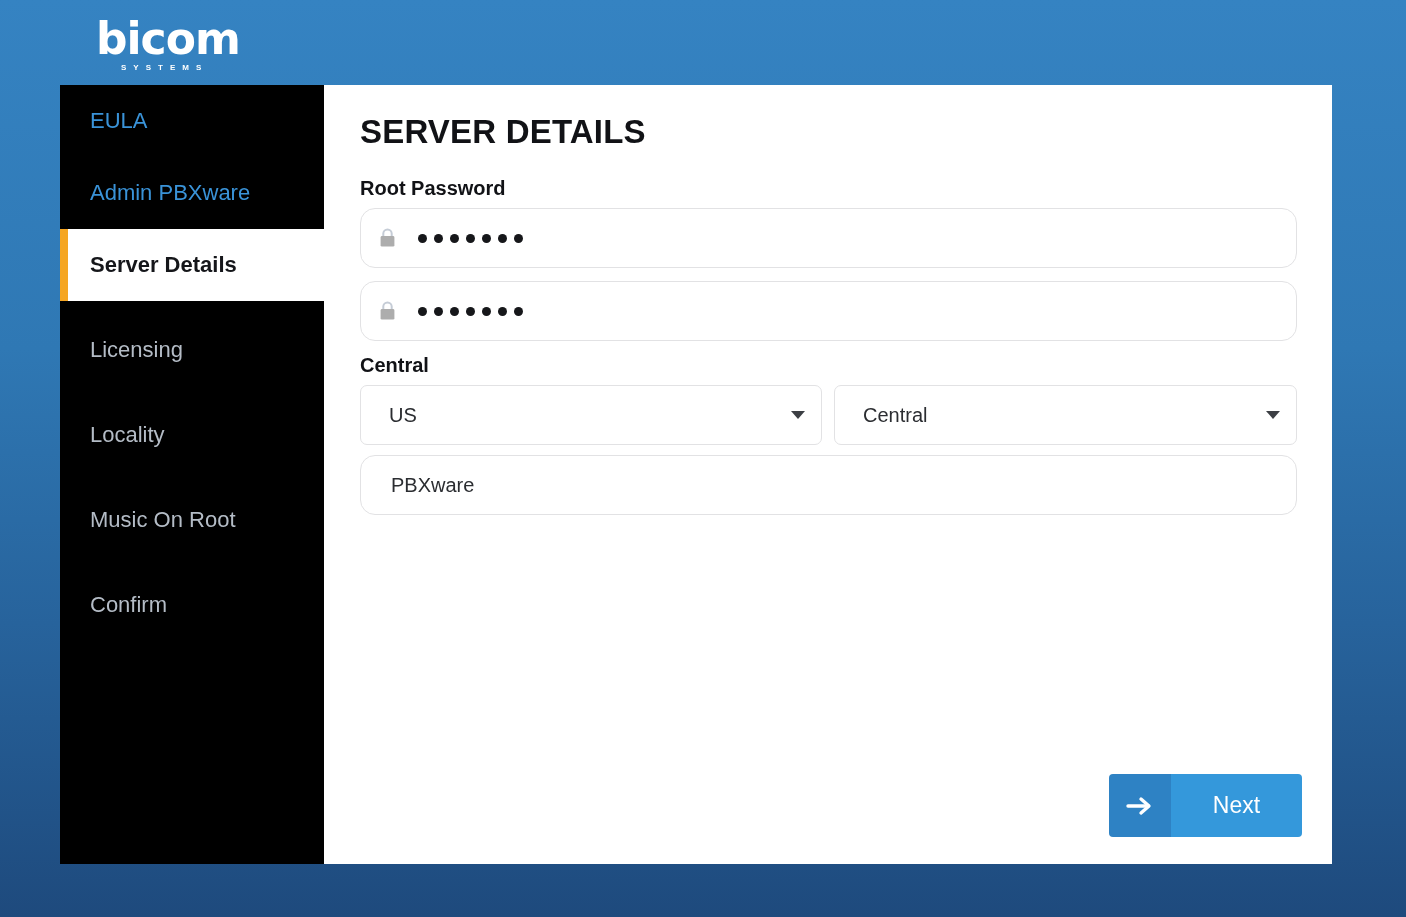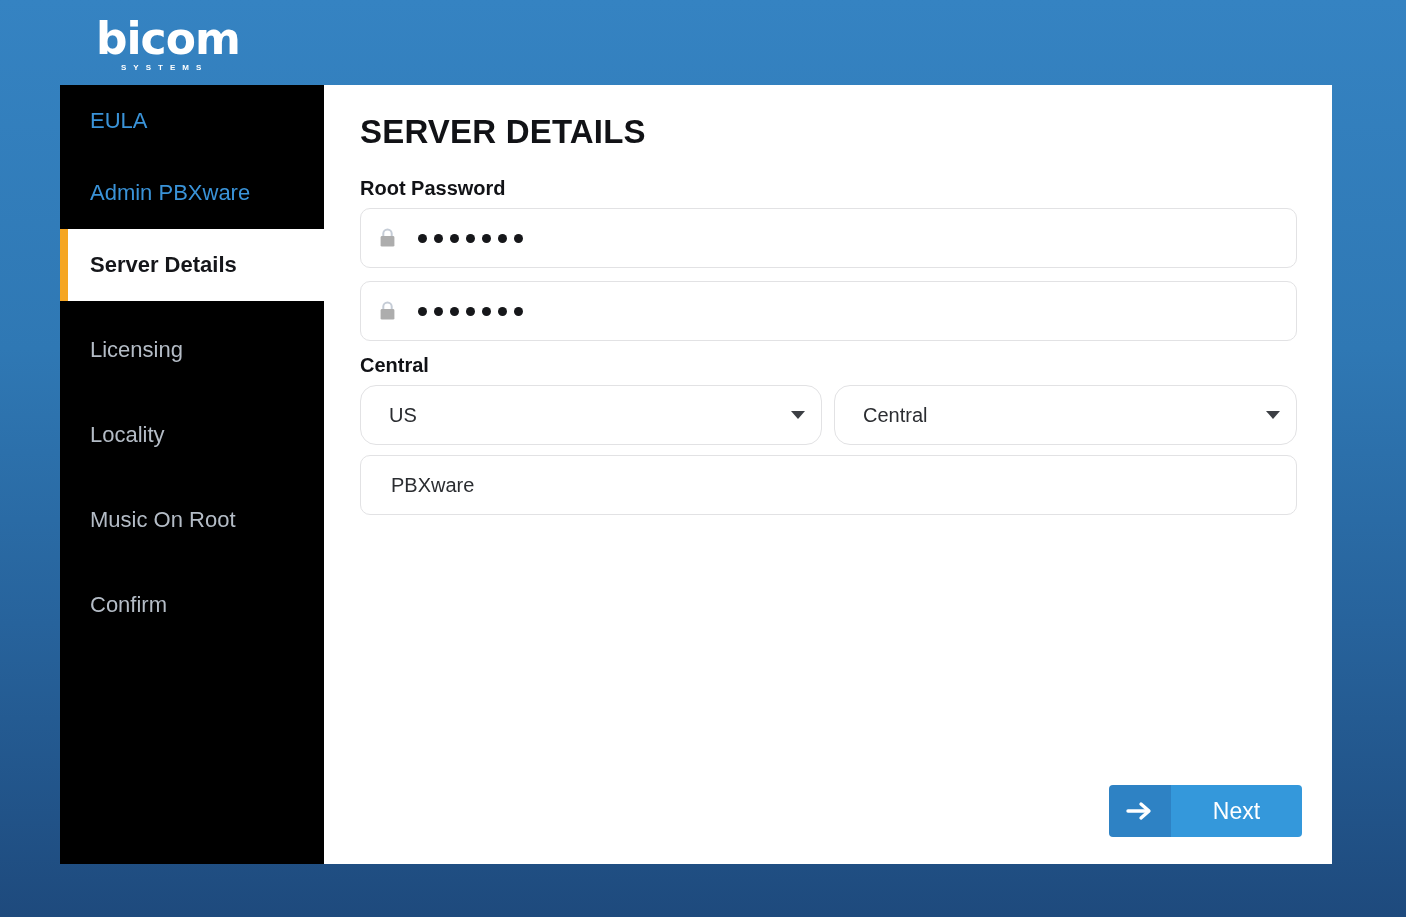--- a/index.html
+++ b/index.html
@@ -107,21 +107,21 @@
     font-size: 20px;
     font-weight: 700;
     color: #111216;
     margin-bottom: 8px;
   }
 
   .text-input {
     width: 937px;
     height: 60px;
     border: 1px solid #e2e2e4;
-    border-radius: 10px;
+    border-radius: 15px;
     background: #ffffff;
     display: flex;
     align-items: center;
     padding: 0 18px;
     margin-bottom: 13px;
   }
   .text-input .value-text {
     font-size: 20px;
     color: #2b2d31;
     padding-left: 12px;
@@ -145,21 +145,21 @@
 
   
   .select-row {
     display: flex;
     gap: 12px;
     margin-bottom: 10px;
   }
   .select-box {
     height: 60px;
     border: 1px solid #e2e2e4;
-    border-radius: 16px;
+    border-radius: 7px;
     background: #ffffff;
     display: flex;
     align-items: center;
     padding: 0 16px 0 28px;
     cursor: pointer;
     position: relative;
   }
   #tz-region-select { width: 462px; }
   #tz-zone-select  { width: 463px; }
   .select-box .sel-value {
@@ -173,21 +173,21 @@
     border-right: 7px solid transparent;
     border-top: 8px solid #3c3f44;
     flex: 0 0 auto;
   }
 
   
   #next-button {
     position: absolute;
     right: 31px;
     bottom: 27px;
-    height: 52px;
+    height: 63px;
     display: flex;
     border-radius: 4px;
     overflow: hidden;
     cursor: pointer;
   }
   #next-button .btn-icon-pane {
     width: 62px;
     background: #2e82c4;
     display: flex;
     align-items: center;

